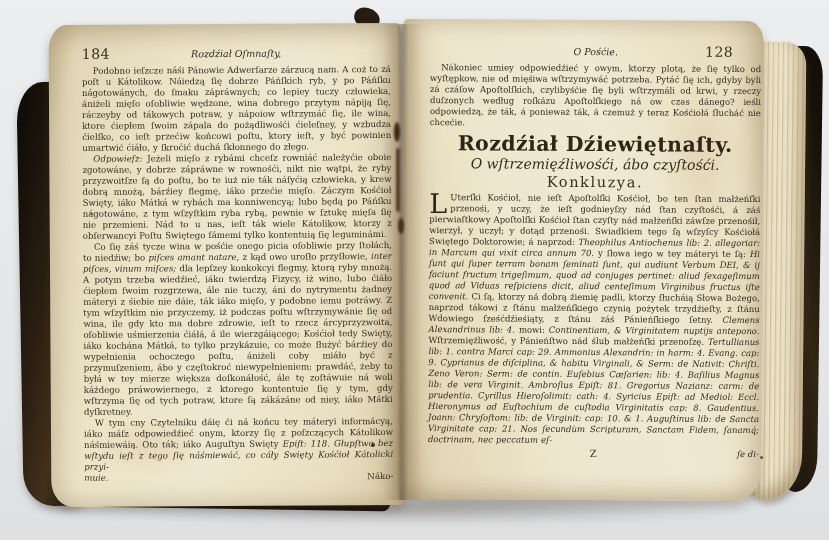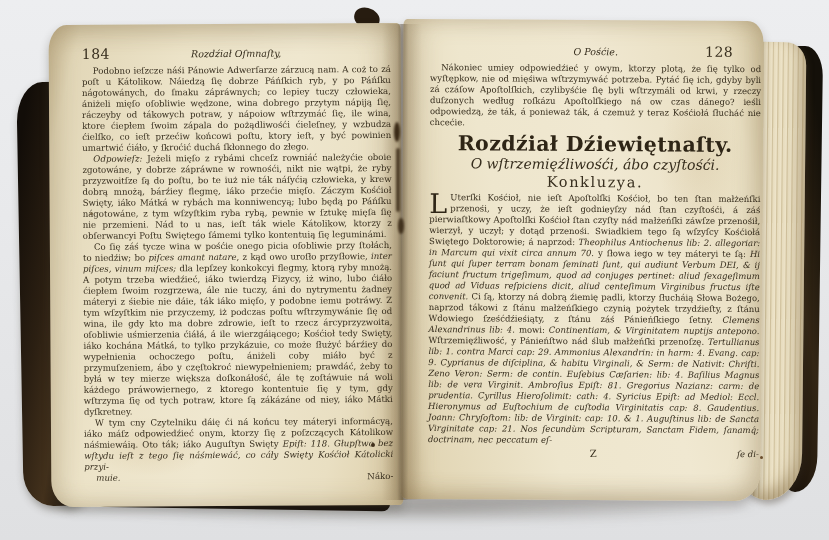--- a/index.html
+++ b/index.html
@@ -83,21 +83,21 @@
   .header-row .pgnum { position:absolute; top:0; font-size:14px; letter-spacing:.5px; }
   .pgnum.pos-left { left:0; }
   .pgnum.pos-right { right:28px; }
   .running-title { display:block; text-align:center; font-style:italic; font-size:9.5px; }
 
   .para { margin:0; text-align:justify; text-indent:11px;
           word-spacing:.3px; hyphens:none; }
   .it, .italic { font-style:italic; }
 
   .last-row { display:flex; justify-content:space-between; margin-top:0; }
-  .last-row .lw { font-style:italic;margin-left:12px; }
+  .last-row .lw { font-style:italic; }
 
   .chapter { margin:4px 0 0; text-align:center; font-size:20.5px; line-height:22px;
              font-weight:bold; letter-spacing:.4px; color:#2e2516; }
   .subtitle { margin:1px 0 0; text-align:center; font-style:italic; font-size:14px;
               line-height:16px; font-weight:normal; }
   .konkluzya { margin:2px 0 3px; text-align:center; font-size:14.5px; line-height:16px;
                font-weight:normal; letter-spacing:1.6px; }
 
   .dropcap { float:left; font-size:27px; line-height:21px; padding:1px 3px 0 0; color:#2e2516; }
   .bodypara { text-indent:0; }

